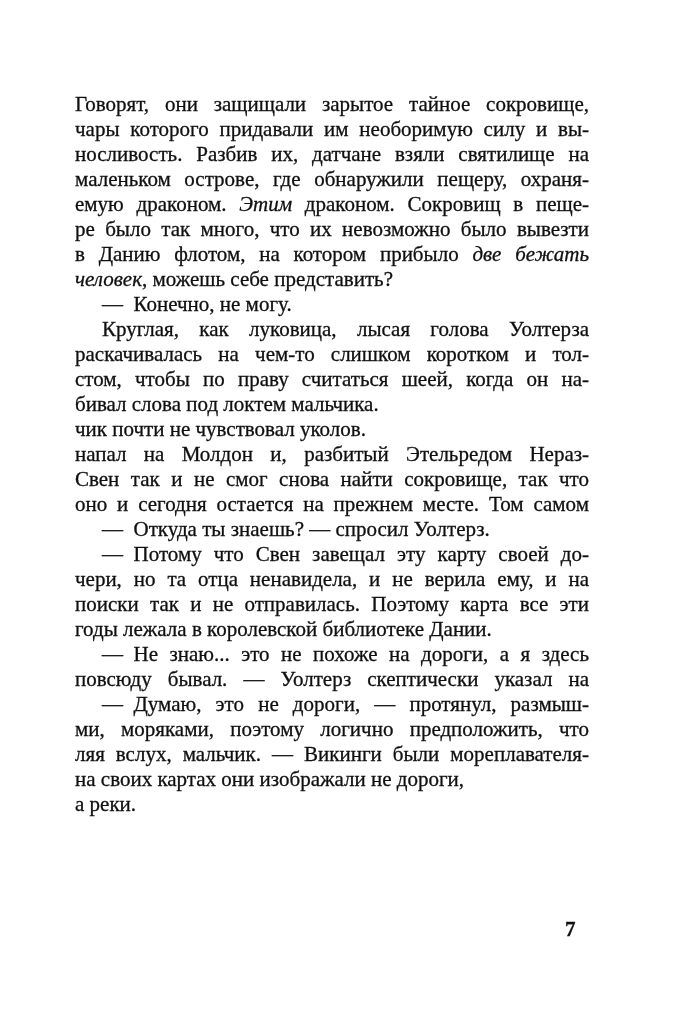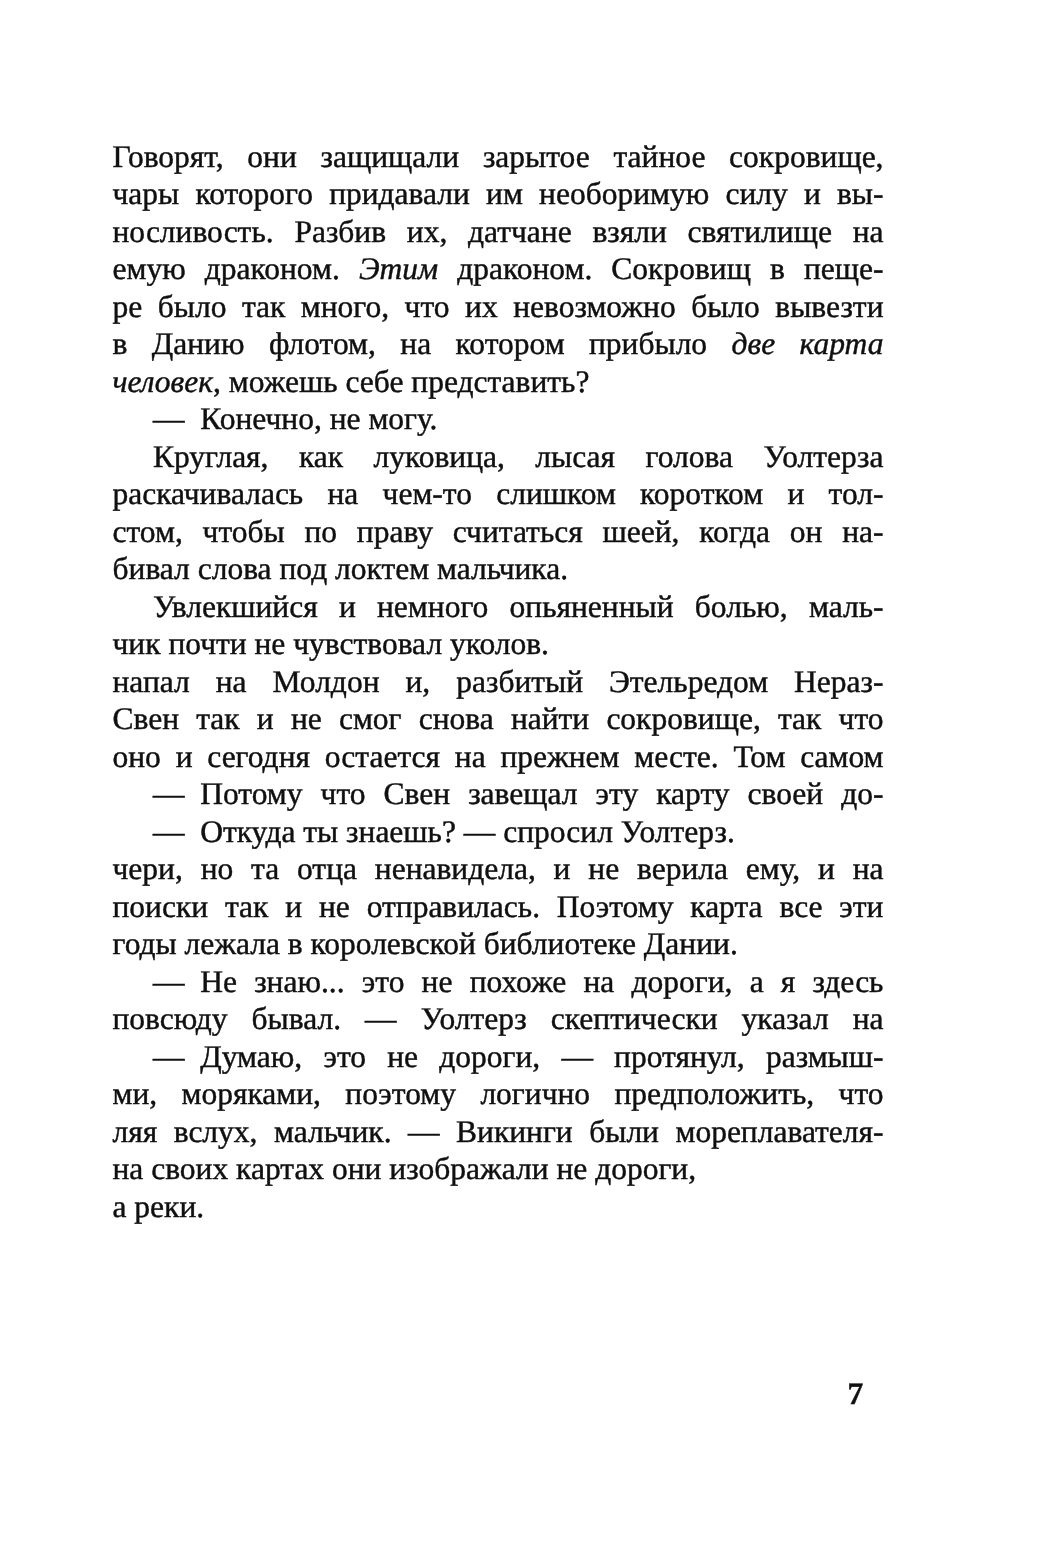--- a/index.html
+++ b/index.html
@@ -50,36 +50,36 @@
   }
 </style>
 </head>
 <body>
 
 <div class="page">
   <div class="text-block">
       <div class="line just"><span>Говорят, они защищали зарытое тайное сокровище,</span></div>
       <div class="line just"><span>чары которого придавали им необоримую силу и вы-</span></div>
       <div class="line just"><span>носливость. Разбив их, датчане взяли святилище на</span></div>
+      <div class="line just"><span>маленьком острове, где обнаружили пещеру, охраня-</span></div>
       <div class="line just"><span>емую драконом. </span><span class="it">Этим</span><span> драконом. Сокровищ в пеще-</span></div>
       <div class="line just"><span>ре было так много, что их невозможно было вывезти</span></div>
-      <div class="line just"><span>в Данию флотом, на котором прибыло </span><span class="it">две карта</span></div>
+      <div class="line just"><span>в Данию флотом, на котором прибыло </span><span class="it">две бежать</span></div>
       <div class="line"><span class="it">человек</span><span>, можешь себе представить?</span></div>
       <div class="line indent"><span>— Конечно, не могу.</span></div>
       <div class="line just indent"><span>Круглая, как луковица, лысая голова Уолтерза</span></div>
       <div class="line just"><span>раскачивалась на чем-то слишком коротком и тол-</span></div>
       <div class="line just"><span>стом, чтобы по праву считаться шеей, когда он на-</span></div>
       <div class="line"><span>бивал слова под локтем мальчика.</span></div>
-      <div class="line just indent"><span>Увлекшийся и немного опьяненный болью, маль-</span></div>
       <div class="line"><span>чик почти не чувствовал уколов.</span></div>
       <div class="line just"><span>напал на Молдон и, разбитый Этельредом Нераз-</span></div>
       <div class="line just"><span>Свен так и не смог снова найти сокровище, так что</span></div>
       <div class="line just"><span>оно и сегодня остается на прежнем месте. Том самом</span></div>
+      <div class="line indent"><span>— Откуда ты знаешь? — спросил Уолтерз.</span></div>
       <div class="line just indent"><span>— Потому что Свен завещал эту карту своей до-</span></div>
-      <div class="line indent"><span>— Откуда ты знаешь? — спросил Уолтерз.</span></div>
       <div class="line just"><span>чери, но та отца ненавидела, и не верила ему, и на</span></div>
       <div class="line just"><span>поиски так и не отправилась. Поэтому карта все эти</span></div>
       <div class="line"><span>годы лежала в королевской библиотеке Дании.</span></div>
       <div class="line just indent"><span>— Не знаю... это не похоже на дороги, а я здесь</span></div>
       <div class="line just"><span>повсюду бывал. — Уолтерз скептически указал на</span></div>
       <div class="line just indent"><span>— Думаю, это не дороги, — протянул, размыш-</span></div>
       <div class="line just"><span>ми, моряками, поэтому логично предположить, что</span></div>
       <div class="line just"><span>ляя вслух, мальчик. — Викинги были мореплавателя-</span></div>
       <div class="line"><span>на своих картах они изображали не дороги,</span></div>
       <div class="line"><span>а реки.</span></div>

